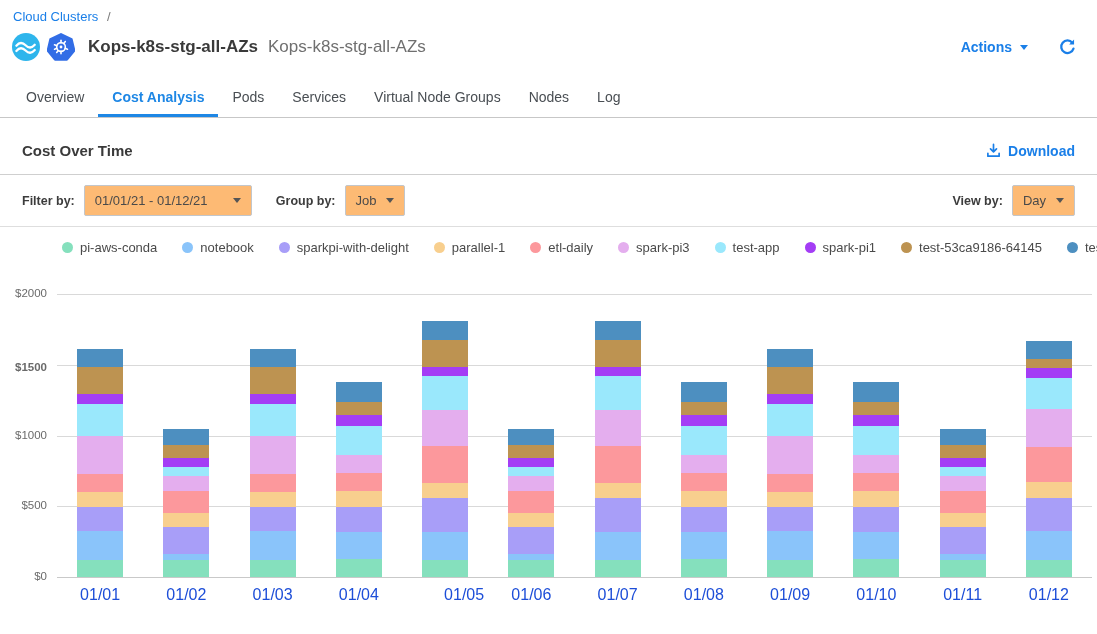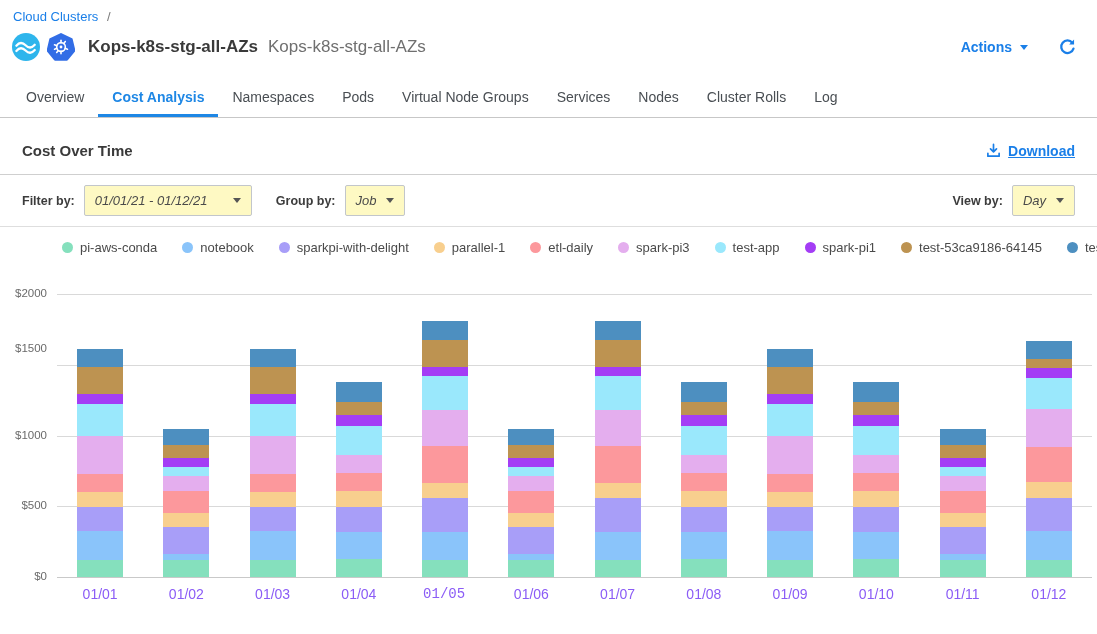--- a/index.html
+++ b/index.html
@@ -26,47 +26,47 @@
            border-top: 5.5px solid currentColor; }
 
   .tabs { display: flex; margin-top: 15px; padding-left: 12px; border-bottom: 1px solid #c7c7c7; }
   .tab { padding: 10px 14px 9px; font-size: 14px; color: #494e53; cursor: pointer;
          border-bottom: 3px solid transparent; white-space: nowrap; }
   .tab.active { color: #1e87e5; font-weight: bold; border-bottom-color: #1e87e5; }
 
   .section-header { display: flex; align-items: center; padding: 24px 22px 15px 22px; border-bottom: 1px solid #cfcfcf; }
   .section-title { font-size: 15px; font-weight: bold; color: #3a3a3a; }
   .download { margin-left: auto; color: #1a7fe8; font-weight: bold; font-size: 14px;
-              display: inline-flex; align-items: center; gap: 7px; cursor: pointer; text-decoration: underline; }
+              display: inline-flex; align-items: center; gap: 7px; cursor: pointer; }
 
   .filter-row { display: flex; align-items: center; padding: 10px 22px; border-bottom: 1px solid #dedede; }
   .flabel { font-size: 12.5px; font-weight: bold; color: #3c3c3c; margin-right: 9px; white-space: nowrap; }
   .select { display: inline-flex; align-items: center; gap: 10px; border: 1px solid #c2c6cb; border-radius: 2px;
-            background: #fef9c3; padding: 7px 10px; font-size: 13px; color: #4a4a4a; cursor: pointer; white-space: nowrap; font-style: italic; }
+            background: #fdba74; padding: 7px 10px; font-size: 13px; color: #4a4a4a; cursor: pointer; white-space: nowrap; }
   .select .caret { color: #555; }
   .select.daterange { min-width: 168px; justify-content: space-between; }
   .gap-left { margin-left: 24px; }
   .add-filter { margin-left: 18px; border: 1px solid #1a7fe8; color: #1a7fe8; background: #fff;
                 font-family: inherit; font-size: 14px; font-weight: bold; padding: 7px 17px;
                 border-radius: 3px; cursor: pointer; }
   .spacer { flex: 1; }
 
   .legend-row { display: flex; align-items: center; padding: 13px 26px 6px 62px; }
   .legend-items { display: flex; align-items: center; flex-wrap: nowrap; gap: 25px; }
   .legend-item { display: inline-flex; align-items: center; gap: 7px; font-size: 13px; color: #4a4a4a; cursor: pointer; white-space: nowrap; }
   .legend-dot { width: 11px; height: 11px; border-radius: 50%; display: inline-block; flex: none; }
 
   .chart { position: relative; height: 345px; margin-top: 4px; }
   .ylab { position: absolute; left: 0; width: 47px; text-align: right; font-size: 11.5px; color: #6a6a6a; }
   .plot { position: absolute; left: 57px; right: 5px; top: 0; bottom: 0; }
   .gridline { position: absolute; left: 0; right: 0; height: 1px; background: #d9d9d9; }
   .gridline.zero { background: #c9c9c9; }
   .bar { position: absolute; display: flex; flex-direction: column-reverse; }
   .seg { width: 100%; }
-  .xlab { position: absolute; text-align: center; font-size: 14px; color: #8b5cf6; }
+  .xlab { position: absolute; text-align: center; font-size: 16px; color: #1d4ed8; }
 </style>
 </head>
 <body>
 
 <div class="breadcrumb">
   <a>Cloud Clusters</a>
   <span class="sep">/</span>
 </div>
 
 <div class="title-row">
@@ -103,26 +103,24 @@
     <svg width="19" height="19" viewBox="0 0 20 20">
       <path d="M16.3 11.2 a6.6 6.6 0 1 1 -1.2 -6.2" fill="none" stroke="#1a7fe8" stroke-width="2.4" stroke-linecap="round"></path>
       <path d="M16.9 1.6 v5.2 h-5.2 z" fill="#1a7fe8"></path>
     </svg>
   </span>
 </div>
 
 <div class="tabs">
     <div class="tab">Overview</div>
     <div class="tab active">Cost Analysis</div>
-    <div class="tab">Namespaces</div>
     <div class="tab">Pods</div>
+    <div class="tab">Services</div>
     <div class="tab">Virtual Node Groups</div>
-    <div class="tab">Services</div>
     <div class="tab">Nodes</div>
-    <div class="tab">Cluster Rolls</div>
     <div class="tab">Log</div>
   </div>
 
 <div class="section-header">
   <span class="section-title">Cost Over Time</span>
   <span class="download">
     <span style="display:inline-flex;">
       <svg width="15" height="15" viewBox="0 0 16 16">
         <path d="M8 1.5 v7.5 M4.8 6.2 8 9.4 l3.2 -3.2" fill="none" stroke="#1a7fe8" stroke-width="1.8" stroke-linecap="round" stroke-linejoin="round"></path>
         <path d="M2 11 v3 h12 v-3" fill="none" stroke="#1a7fe8" stroke-width="1.8" stroke-linecap="round" stroke-linejoin="round"></path>
@@ -261,21 +259,21 @@
         <div class="seg" style="height: 27.6px; background: rgb(138, 196, 250);"></div>
         <div class="seg" style="height: 34.7px; background: rgb(168, 158, 248);"></div>
         <div class="seg" style="height: 14.9px; background: rgb(248, 207, 142);"></div>
         <div class="seg" style="height: 36.8px; background: rgb(252, 152, 156);"></div>
         <div class="seg" style="height: 36.1px; background: rgb(228, 174, 238);"></div>
         <div class="seg" style="height: 34px; background: rgb(154, 232, 252);"></div>
         <div class="seg" style="height: 9.2px; background: rgb(164, 61, 245);"></div>
         <div class="seg" style="height: 26.9px; background: rgb(189, 147, 81);"></div>
         <div class="seg" style="height: 18.4px; background: rgb(77, 143, 192);"></div>
       </div>
-      <div class="xlab" style="left: 344px; width: 86.25px; top: 321px; font-family: Liberation Mono, monospace;">01/05</div>
+      <div class="xlab" style="left: 364px; width: 86.25px; top: 321px;">01/05</div>
       <div class="bar" style="left: 451.375px; width: 46px; bottom: 33px;">
         <div class="seg" style="height: 17px; background: rgb(133, 224, 189);"></div>
         <div class="seg" style="height: 6.4px; background: rgb(138, 196, 250);"></div>
         <div class="seg" style="height: 26.2px; background: rgb(168, 158, 248);"></div>
         <div class="seg" style="height: 14.2px; background: rgb(248, 207, 142);"></div>
         <div class="seg" style="height: 21.9px; background: rgb(252, 152, 156);"></div>
         <div class="seg" style="height: 15.6px; background: rgb(228, 174, 238);"></div>
         <div class="seg" style="height: 8.5px; background: rgb(154, 232, 252);"></div>
         <div class="seg" style="height: 9.2px; background: rgb(164, 61, 245);"></div>
         <div class="seg" style="height: 13.4px; background: rgb(189, 147, 81);"></div>
@@ -357,15 +355,15 @@
         <div class="seg" style="height: 30.4px; background: rgb(154, 232, 252);"></div>
         <div class="seg" style="height: 9.9px; background: rgb(164, 61, 245);"></div>
         <div class="seg" style="height: 9.2px; background: rgb(189, 147, 81);"></div>
         <div class="seg" style="height: 18.4px; background: rgb(77, 143, 192);"></div>
       </div>
       <div class="xlab" style="left: 948.75px; width: 86.25px; top: 321px;">01/12</div>
     </div>
 <div class="ylab" style="top: 305px;">$0</div>
     <div class="ylab" style="top: 234.25px;">$500</div>
     <div class="ylab" style="top: 163.5px;">$1000</div>
-    <div class="ylab" style="top: 77px;">$1500</div>
+    <div class="ylab" style="top: 96px; font-weight: bold;">$1500</div>
     <div class="ylab" style="top: 22px;">$2000</div>
   </div>
 
 </body></html>

